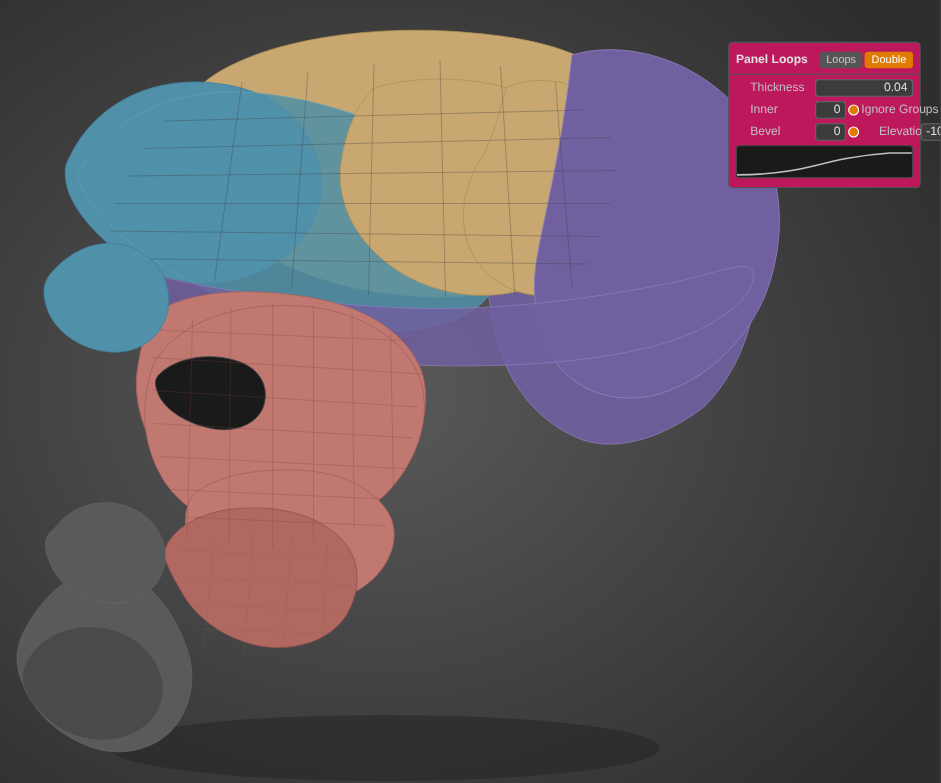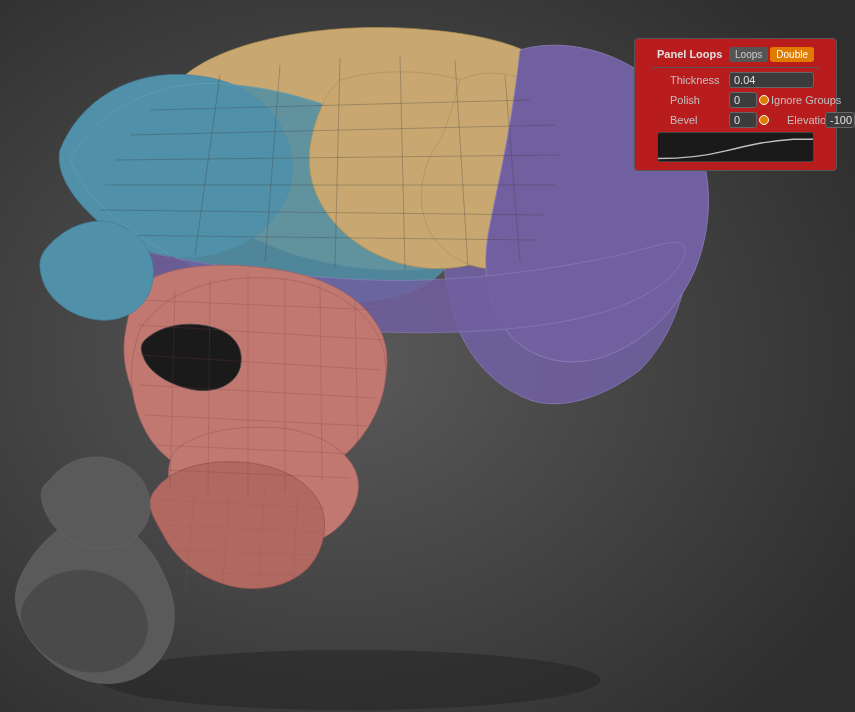--- a/index.html
+++ b/index.html
@@ -29,25 +29,25 @@
       top: 0; left: 0;
       width: 855px;
       height: 712px;
     }
 
     
     #panel-ui {
       position: absolute;
       top: 38px;
       right: 18px;
-      width: 203px;
-      background: #b91c1c;
+      width: 175px;
+      background: #be185d;
       border: 1px solid #555;
       border-radius: 4px;
-      padding: 4px 16px;
+      padding: 4px 0;
     }
 
     .panel-row-header {
       display: flex;
       align-items: center;
       justify-content: space-between;
       padding: 2px 6px;
       min-height: 22px;
     }
 
@@ -109,21 +109,21 @@
     }
 
     .field-value-box {
       background: #3c3c3c;
       border: 1px solid #666;
       border-radius: 3px;
       color: #e0e0e0;
       font-size: 11px;
       padding: 1px 4px;
       flex: 1;
-      text-align: left;
+      text-align: right;
       min-width: 40px;
     }
 
     .slider-track {
       height: 4px;
       background: #555;
       border-radius: 2px;
       position: relative;
       flex: 1;
       margin: 0 2px;
@@ -286,21 +286,21 @@
 
 
   <div class="panel-divider"></div>
 
   <div class="field-row">
     <span class="field-label">Thickness</span>
     <div class="field-value-box">0.04</div>
   </div>
 
   <div class="field-row">
-    <span class="field-label">Polish</span>
+    <span class="field-label">Inner</span>
     <div class="field-value-box" style="min-width:28px; flex:0;">0</div>
     <div class="slider-track" style="flex:1; margin: 0 3px;">
       <div class="slider-fill" style="width:50%"></div>
       <div class="slider-dot" style="left:calc(50% - 5px)"></div>
     </div>
     <span class="btn-text">Ignore Groups</span>
   </div>
 
 
   <div class="field-row">

